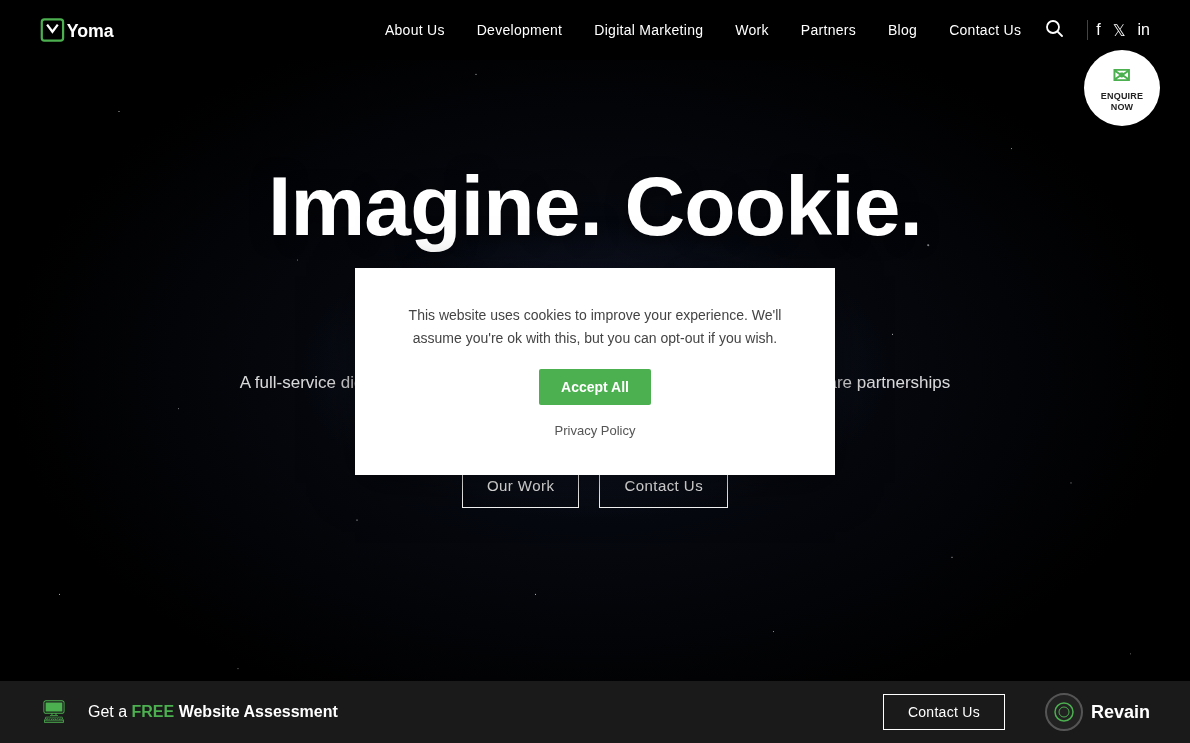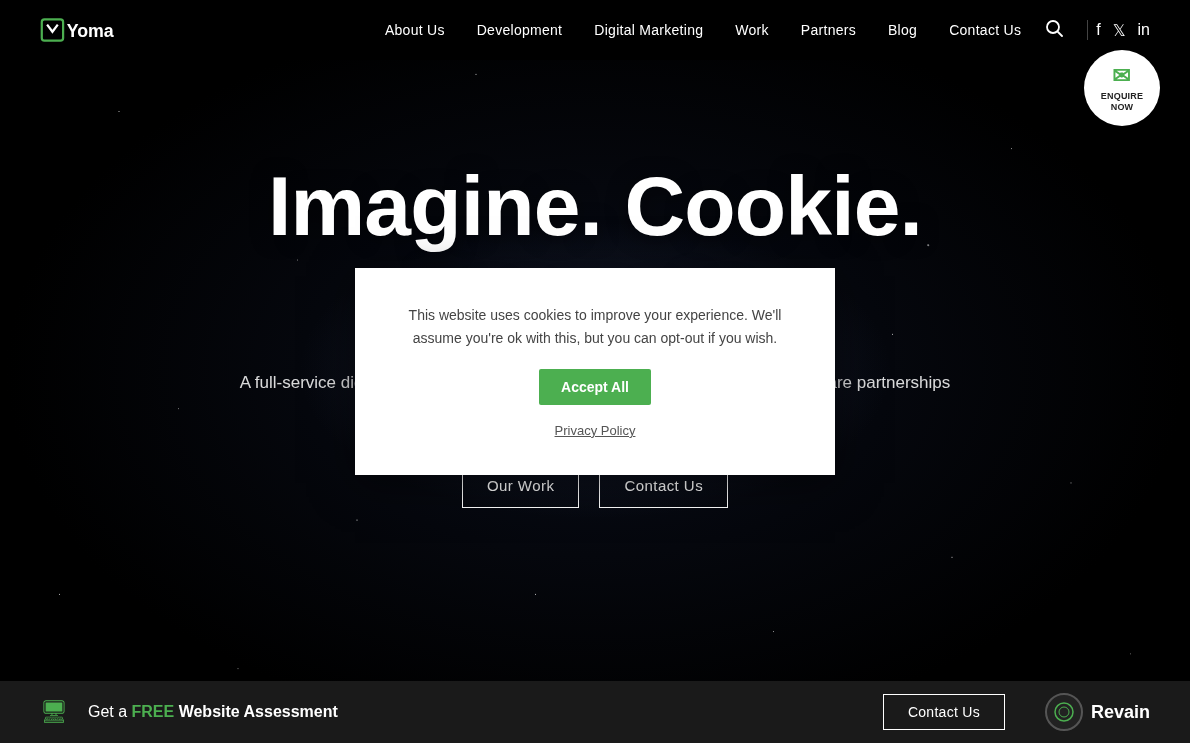--- a/index.html
+++ b/index.html
@@ -260,21 +260,20 @@
       padding: 10px 22px;
       font-size: 14px;
       cursor: pointer;
       border-radius: 2px;
       font-weight: 600;
     }
 
     .privacy-link {
       color: #555;
       font-size: 13px;
-      text-decoration: underline;
       cursor: pointer;
     }
 
     
     .bottom-bar {
       position: absolute;
       bottom: 0;
       left: 0;
       right: 0;
       z-index: 10;

